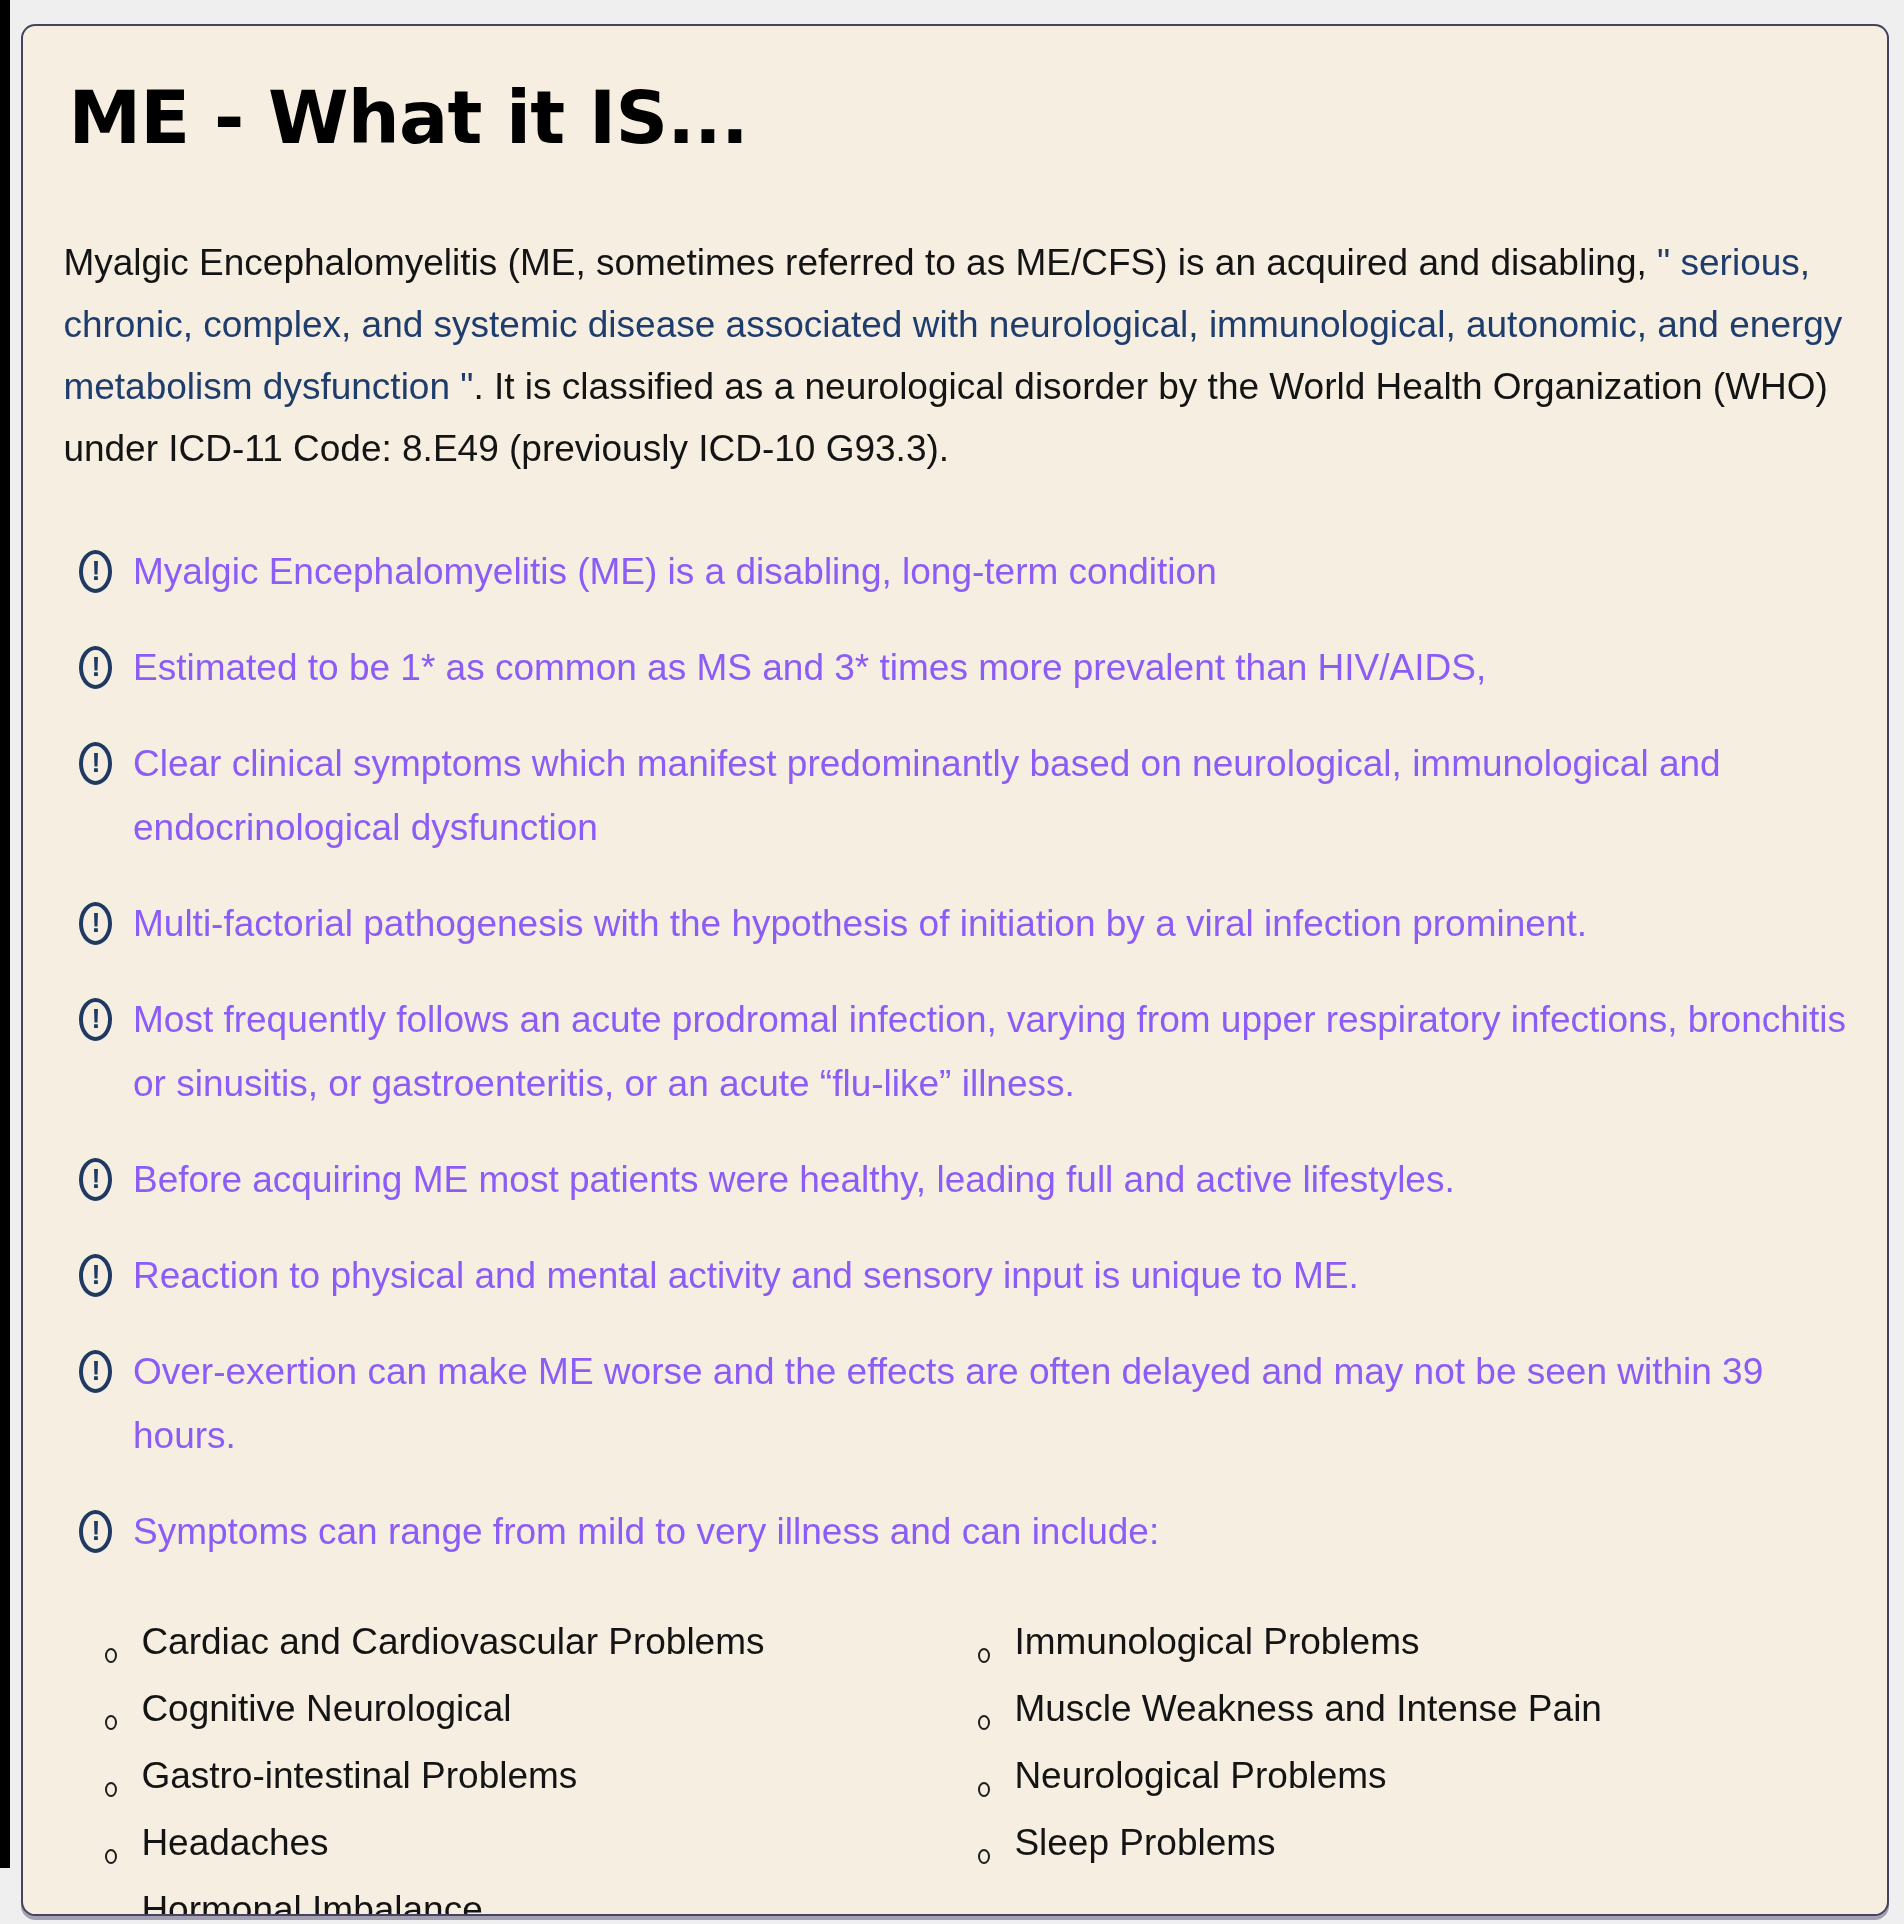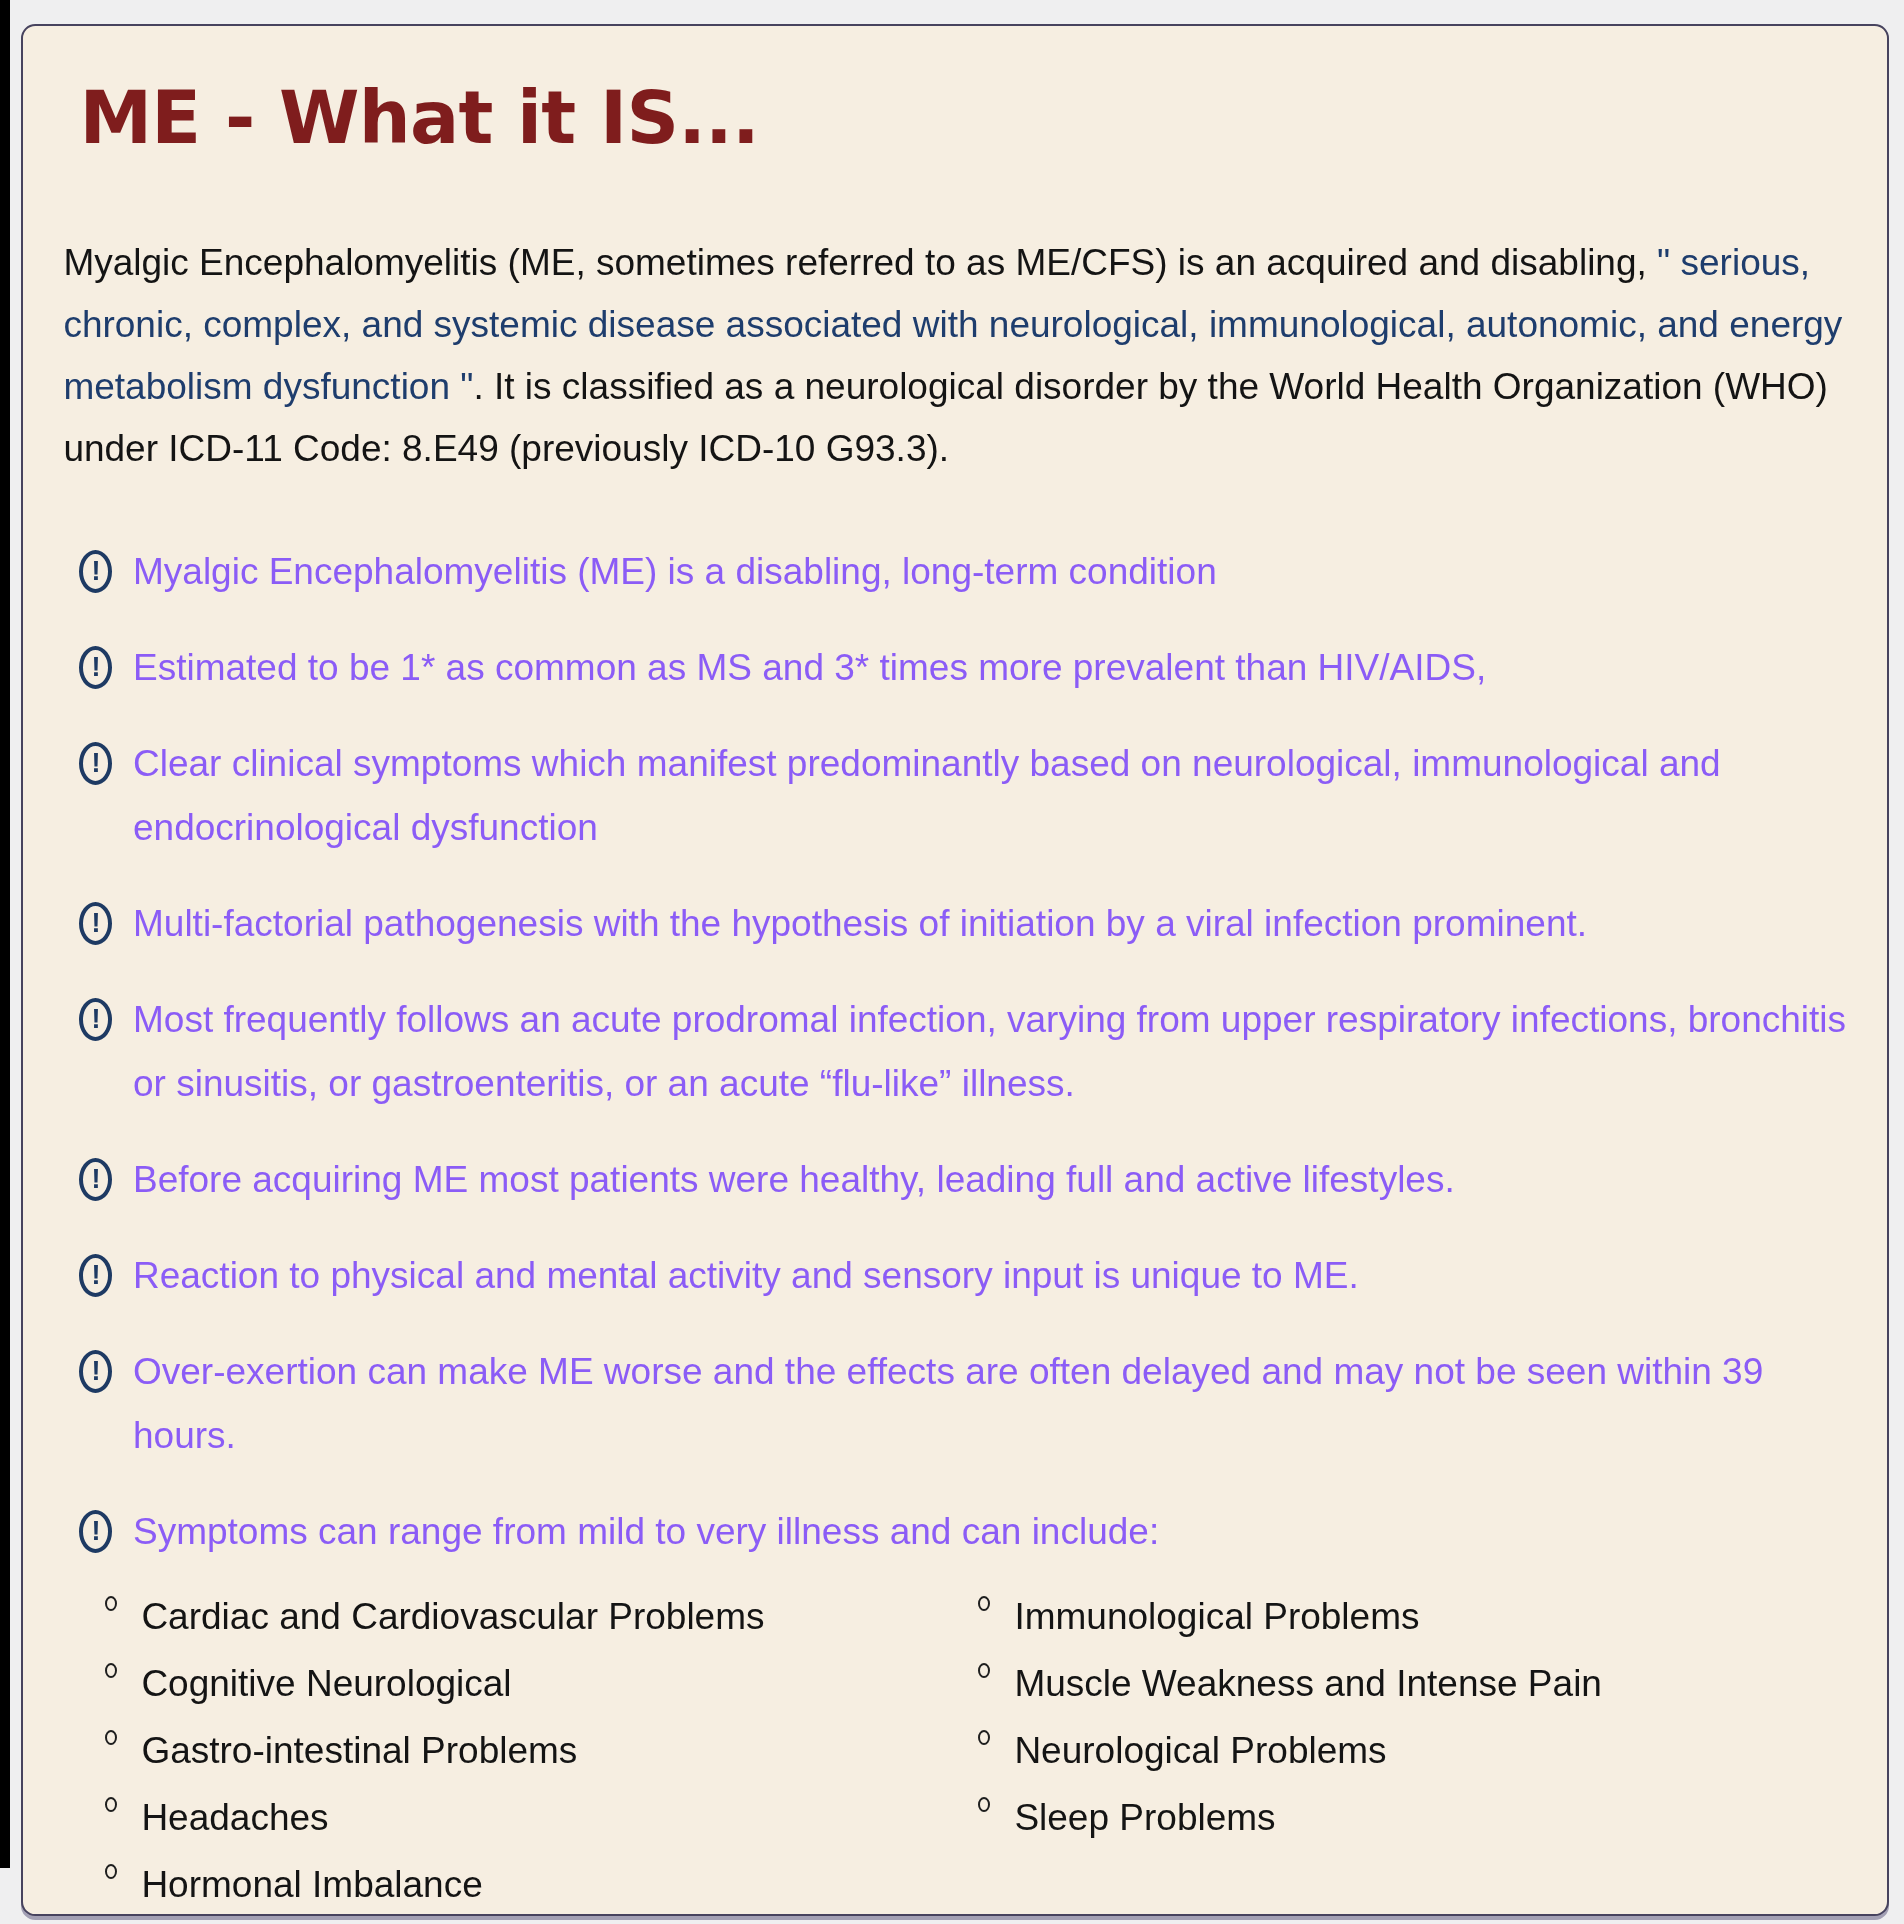--- a/index.html
+++ b/index.html
@@ -13,38 +13,38 @@
   .card{
     position:absolute;left:21.4px;top:24px;width:1868px;height:1892px;
     box-sizing:border-box;background:#f6eee1;
     border:2.4px solid #47435e;border-radius:14.3px;
     padding:48px 36px 32px 40px;overflow:hidden;
     box-shadow:0 4px 0 #a3a0b4;
   }
   .title{
     font-family:"DejaVu Sans","Liberation Sans",sans-serif;
     font-size:73px;line-height:1.2;font-weight:bold;
-    color:#7f1d1d;margin:0 0 70px 16px;letter-spacing:-0.8px;
+    color:#000000;margin:0 0 70px 5px;letter-spacing:-0.8px;
   }
   .intro{font-size:37px;line-height:62px;color:#141414;margin:0 0 60px 0;}
   .link{color:#1e3d6d;text-decoration:none;cursor:pointer;}
   .bullets{padding-left:16px;}
   .li{display:flex;align-items:flex-start;margin-bottom:32px;}
   .excl{
     flex:0 0 auto;width:33px;height:43px;box-sizing:border-box;
     border:4px solid #1e3a63;border-radius:50%;
     color:#1e3a63;font-weight:bold;font-size:27px;
     display:flex;align-items:center;justify-content:center;
     margin:10.3px 20.6px 0 0;
   }
   .li-text{font-size:37px;line-height:64px;color:#8b5cf6;}
   .symptoms{display:flex;margin:4px 0 0 42px;}
   .col{flex:0 0 873px;display:flex;flex-direction:column;}
   .col + .col{flex:1 1 auto;}
-  .sub-li{display:flex;align-items:flex-start;height:67px;}
+  .sub-li{display:flex;align-items:flex-end;height:67px;}
   .sub-bullet{
     flex:0 0 auto;width:12px;height:15px;box-sizing:border-box;
     border:2.4px solid #1f1f1f;border-radius:50%;margin-right:24px;
     background:transparent;
   }
   .sub-text{font-size:37px;color:#141414;}
 </style>
 </head>
 <body>
 

